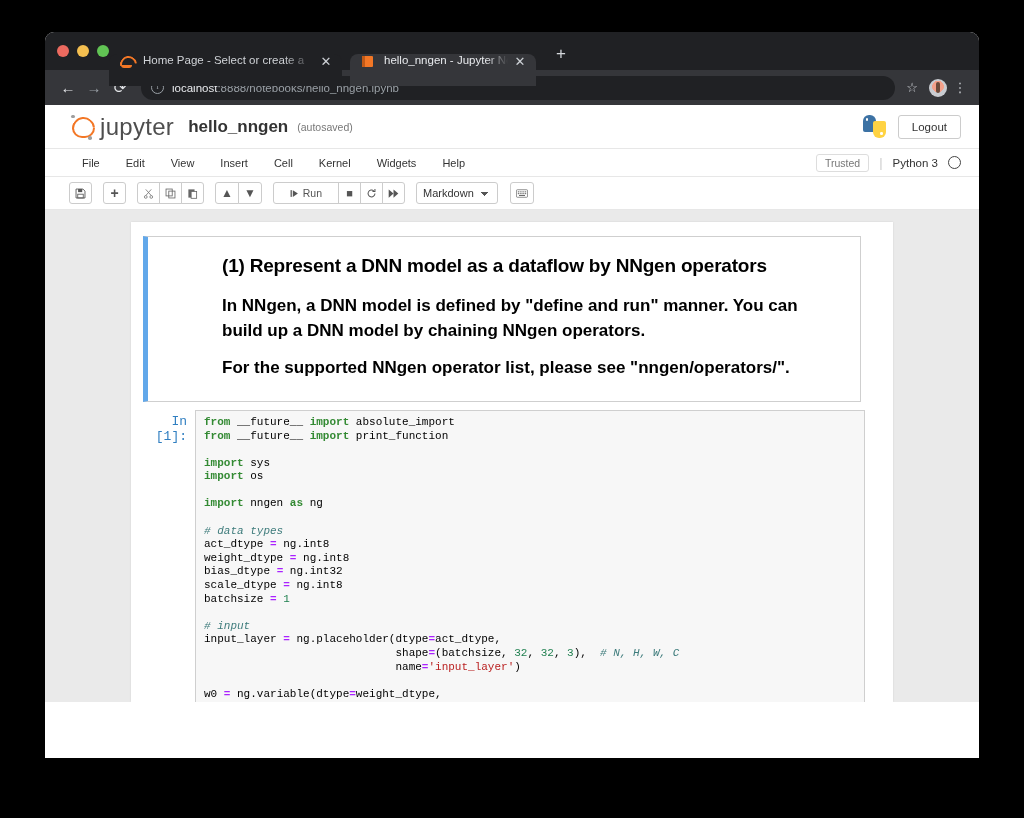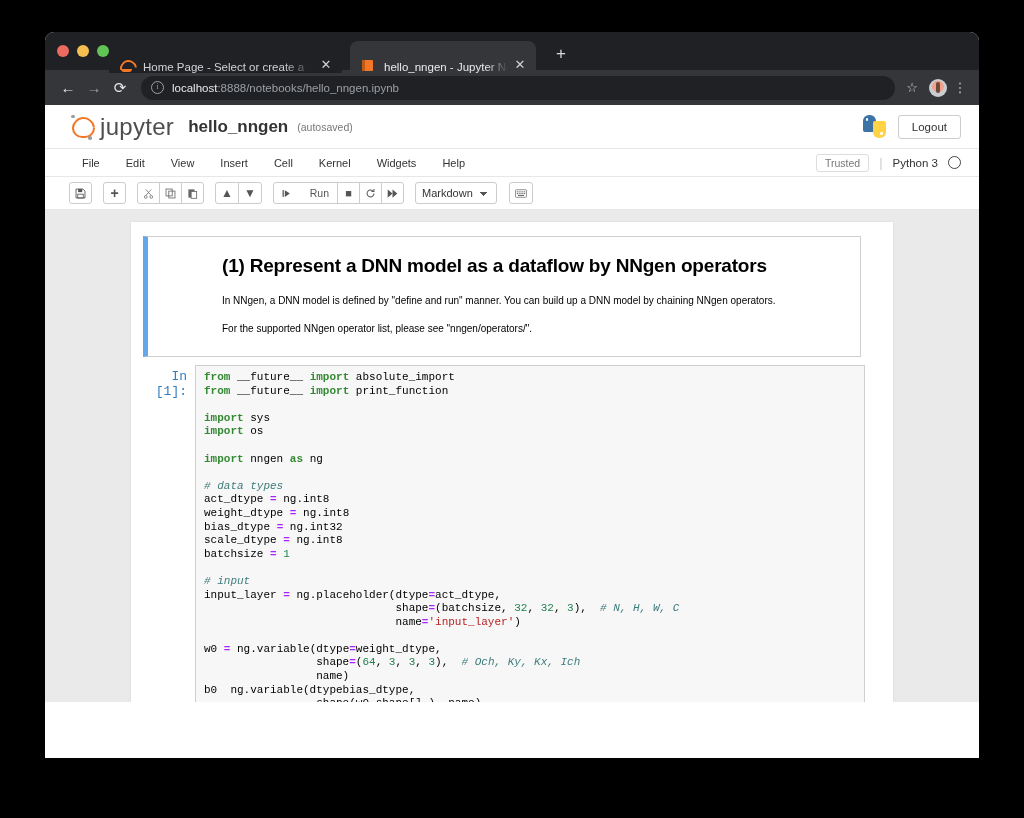--- a/index.html
+++ b/index.html
@@ -16,22 +16,22 @@
 
   
   .tabstrip{height:38px;background:#202124;position:relative;}
   .traffic{position:absolute;left:12px;top:13px;display:flex;gap:8px;}
   .dot{width:12px;height:12px;border-radius:50%;}
   .dot.r{background:#ec6a5f;}
   .dot.y{background:#f4bf50;}
   .dot.g{background:#61c454;}
 
   .tab{
-    position:absolute;top:9px;height:32px;border-radius:8px 8px 0 0;
-    display:flex;align-items:flex-end;padding:0 8px 0 10px;box-sizing:border-box;
+    position:absolute;top:22px;height:32px;border-radius:8px 8px 0 0;
+    display:flex;align-items:flex-start;padding:0 8px 0 10px;box-sizing:border-box;
   }
   .tab.inactive{left:64px;width:233px;background:#202124;}
   .tab.active{left:305px;width:186px;background:#35363a;}
   .tab .favicon{width:15px;height:15px;flex:0 0 15px;margin-right:9px;position:relative;}
   .tab .tlabel{
     font-size:11.5px;color:#e8eaed;white-space:nowrap;overflow:hidden;
     flex:1 1 auto;
     -webkit-mask-image:linear-gradient(to right,#000 82%,transparent 100%);
     mask-image:linear-gradient(to right,#000 82%,transparent 100%);
   }
@@ -136,21 +136,21 @@
               padding:0 18px 0 24px;box-sizing:border-box;background:#fff;gap:0;}
   .tgrp{display:flex;margin-right:11px;}
   .tbtn{
     min-width:23px;height:22px;border:1px solid #ccc;background:#fff;margin-left:-1px;
     display:flex;align-items:center;justify-content:center;font-size:11px;color:#555;
     cursor:pointer;box-sizing:border-box;padding:0 5px;
   }
   .tgrp .tbtn:first-child{margin-left:0;border-radius:3px 0 0 3px;}
   .tgrp .tbtn:last-child{border-radius:0 3px 3px 0;}
   .tgrp .tbtn:only-child{border-radius:3px;}
-  .tbtn.wide{padding:0 8px;gap:19px;font-size:10.5px;}
+  .tbtn.wide{padding:0 16px;gap:4px;font-size:10.5px;}
   .celltype{
     height:22px;border:1px solid #ccc;border-radius:3px;background:#fff;font-size:11px;color:#333;
     padding:0 6px;box-sizing:border-box;font-family:"Liberation Sans",sans-serif;width:82px;
     -webkit-appearance:none;appearance:none;cursor:pointer;
     background-image:linear-gradient(45deg,transparent 50%,#555 50%),linear-gradient(135deg,#555 50%,transparent 50%);
     background-position:calc(100% - 12px) 9px,calc(100% - 8px) 9px;
     background-size:4px 4px,4px 4px;background-repeat:no-repeat;
   }
   .cmdpal{margin-left:12px;}
 
@@ -164,21 +164,21 @@
   .cell .prompt{
     width:64px;flex:0 0 64px;text-align:right;padding-right:8px;box-sizing:border-box;
     font-family:Liberation Mono, monospace;font-size:13px;color:#307fc1;padding-top:4px;padding-left:20px;
   }
   .cell-md{margin:0 16px 0 0;}
   .md-box{
     margin-left:12px;margin-right:16px;flex:1 1 auto;border:1px solid #cfcfcf;
     border-left:5px solid #62a8ea;background:#fff;padding:18px 26px 20px 74px;box-sizing:border-box;
   }
   .md-h{font-size:19px;font-weight:700;color:#000;margin:0 0 17px 0;letter-spacing:-.2px;}
-  .md-p{font-size:10px;color:#000;margin:0 0 13px 0;line-height:1.45;}
+  .md-p{font-size:17px;color:#000;margin:0 0 13px 0;line-height:1.45;font-weight:bold;}
   .md-p:last-child{margin-bottom:0;}
 
   .code-wrap{flex:1 1 auto;margin-right:28px;background:#f7f7f7;border:1px solid #cfcfcf;
              padding:5px 0 6px 8px;box-sizing:border-box;}
   pre.code{
     margin:0;font-family:"Liberation Mono",monospace;font-size:11px;line-height:13.6px;
     color:#000;white-space:pre;
   }
   .k{color:#338a33;font-weight:700;}      
   .o{color:#aa22ff;font-weight:700;}      

